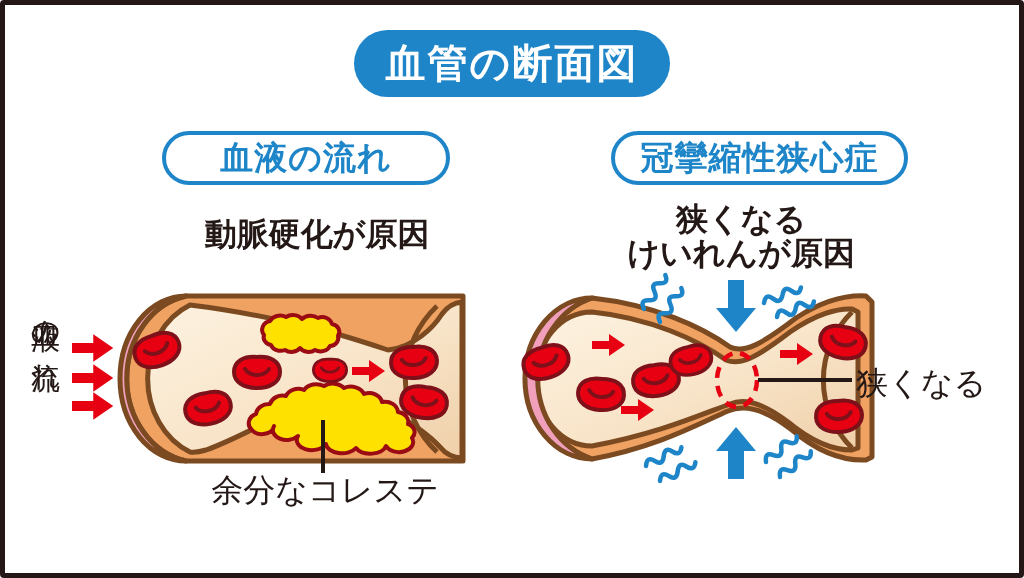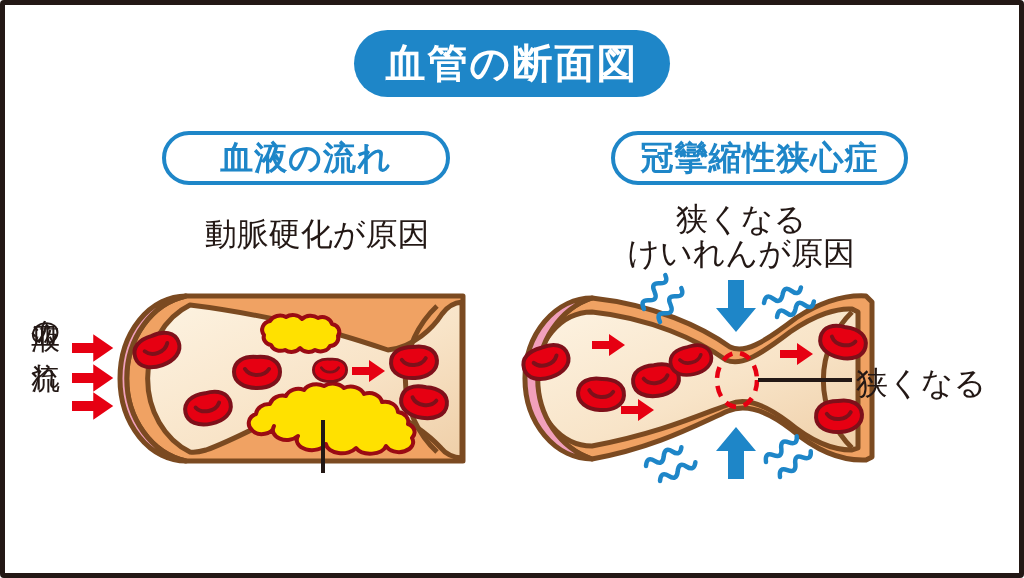--- a/index.html
+++ b/index.html
@@ -6,21 +6,21 @@
   body{width:1024px;height:578px;position:relative;overflow:hidden;
        font-family:"DejaVu Sans","Liberation Sans",sans-serif;color:#231815;}
   .frame{position:absolute;inset:0;border:5px solid #231815;border-radius:4px;box-sizing:border-box;pointer-events:none;}
   .abs{position:absolute;}
   .title-pill{left:354px;top:30px;width:316px;height:67px;background:#1E86C8;border-radius:34px;
               display:flex;align-items:center;justify-content:center;color:#fff;font-size:40px;font-weight:bold;letter-spacing:2px;font-family:Liberation Mono, monospace;}
   .head-pill{height:54px;background:#fff;border:4px solid #1E86C8;border-radius:29px;box-sizing:border-box;
              display:flex;align-items:center;justify-content:center;color:#1E86C8;font-size:33px;font-weight:bold;letter-spacing:1px;}
   .head-left{left:162px;top:131px;width:288px;}
   .head-right{left:611px;top:131px;width:297px;}
-  .cause{font-size:32px;font-weight:normal;text-align:center;line-height:1.06;color:#231815;}
+  .cause{font-size:32px;font-weight:bold;text-align:center;line-height:1.06;color:#231815;}
   .cause-left{left:167px;top:218px;width:300px;}
   .cause-right{left:590px;top:203px;width:302px;}
   .flow-label{left:26px;top:297px;height:175px;writing-mode:vertical-rl;font-size:29px;font-weight:500;letter-spacing:3px;}
   .anno-left{left:173px;top:473px;width:304px;text-align:center;font-size:32px;font-weight:500;line-height:1.12;}
   .anno-right{left:856px;top:362px;font-size:32px;font-weight:400;}
   svg{position:absolute;left:0;top:0;}
 </style>
 </head>
 <body>
 
@@ -142,17 +142,18 @@
 
 <div class="abs cause cause-left">動脈硬化が原因</div>
 <div class="abs cause cause-right">
   <div>狭くなる</div>
   <div>けいれんが原因</div>
 </div>
 
 <div class="abs flow-label">血液の流れ</div>
 
 <div class="abs anno-left">
+  <div>余分なコレステ</div>
 </div>
 
 <div class="abs anno-right">狭くなる</div>
 
 <div class="frame"></div>
 
 </body></html>

